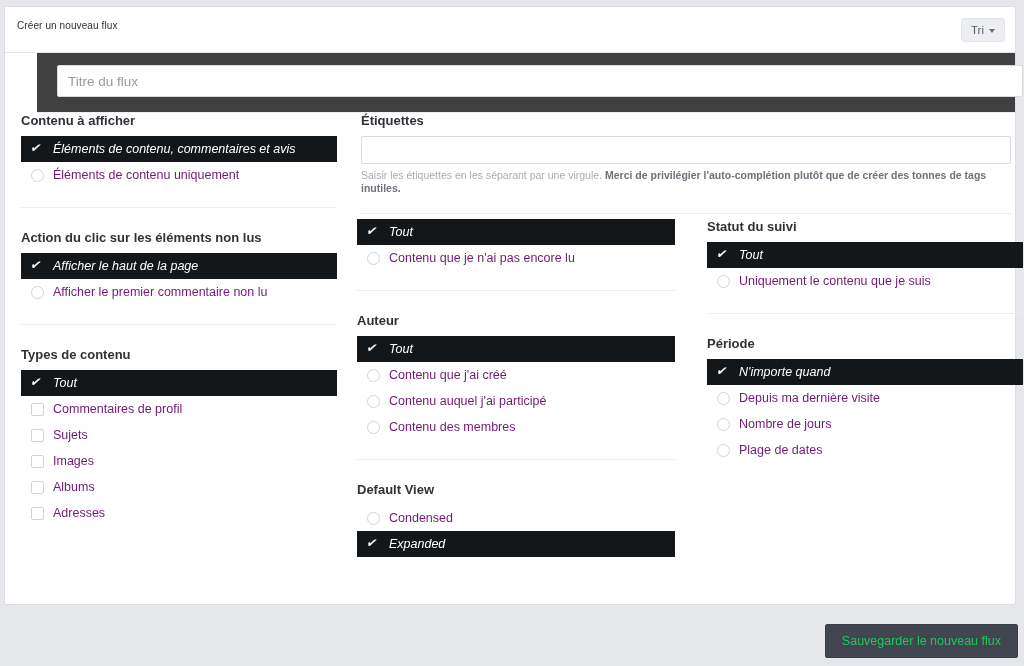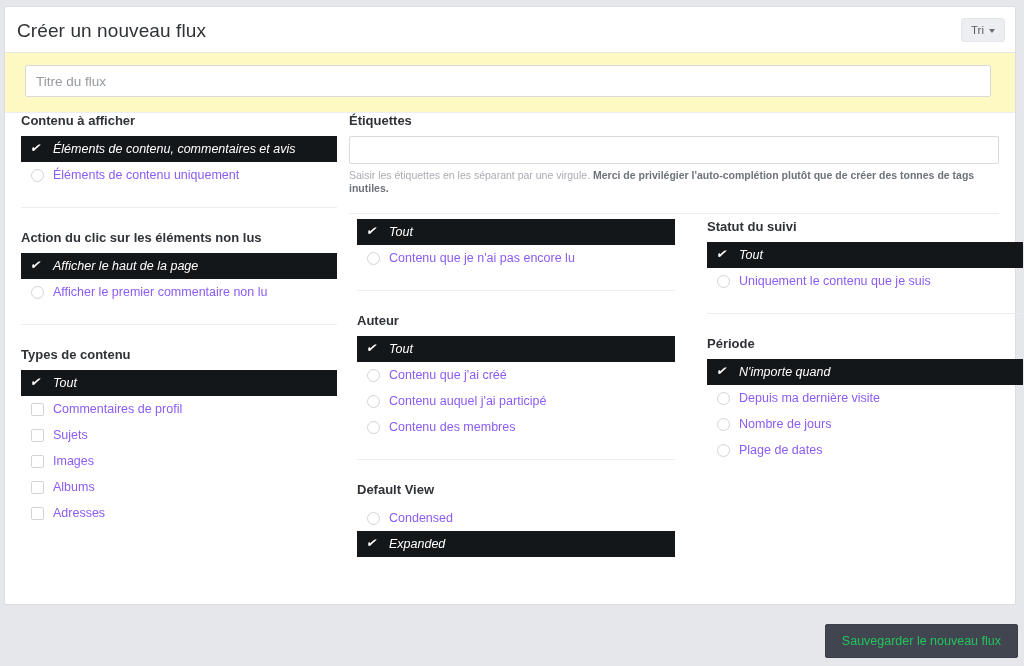--- a/index.html
+++ b/index.html
@@ -35,21 +35,21 @@
   .panel-header {
     position: relative;
     height: 46px;
     border-bottom: 1px solid #e3e5e9;
     box-sizing: border-box;
   }
   .panel-title {
     position: absolute;
     left: 12px;
     top: 13px;
-    font-size: 19px;
+    font-size: 10px;
     color: #2f3237;
     font-weight: normal;
     letter-spacing: .1px;
   }
   .sort-button {
     position: absolute;
     right: 10px;
     top: 11px;
     height: 24px;
     padding: 0 9px;
@@ -69,23 +69,24 @@
     border-left: 3.5px solid transparent;
     border-right: 3.5px solid transparent;
     border-top: 4px solid #6a7078;
     display: inline-block;
     margin-top: 1px;
   }
   
   .title-row {
     position: relative;
     height: 60px;
-    background: #fef9c3;
+    background: #404040;
     border-bottom: 1px solid #eceef1;
     box-sizing: border-box;
+    margin-left: 32px;
   }
   .title-input {
     position: absolute;
     left: 20px;
     top: 12px;
     width: 966px;
     height: 32px;
     border: 1px solid #d8dade;
     border-radius: 2px;
     background: #ffffff;
@@ -102,38 +103,38 @@
     position: relative;
     padding: 16px 0 0 0;
   }
   .col {
     position: absolute;
     top: 0;
   }
   .col-left   { left: 16px;  width: 316px; }
   .col-mid    { left: 352px; width: 318px; }
   .col-right  { left: 686px; width: 316px; }
-  .col-tags   { left: 344px; width: 650px; }
+  .col-tags   { left: 356px; width: 650px; }
 
   .section { margin-bottom: 0; }
   .section-title {
     font-size: 13px;
     font-weight: bold;
     color: #2f3237;
     margin: 0 0 7px 0;
     line-height: 16px;
   }
   .opt {
     display: flex;
     align-items: center;
     height: 26px;
     padding: 0 0 0 10px;
     box-sizing: border-box;
     font-size: 12.5px;
-    color: #8b5cf6;
+    color: #701a75;
     cursor: pointer;
   }
   .opt.selected {
     background: #14171a;
     color: #ffffff;
     font-style: italic;
   }
   .opt .mark {
     width: 13px;
     height: 13px;

